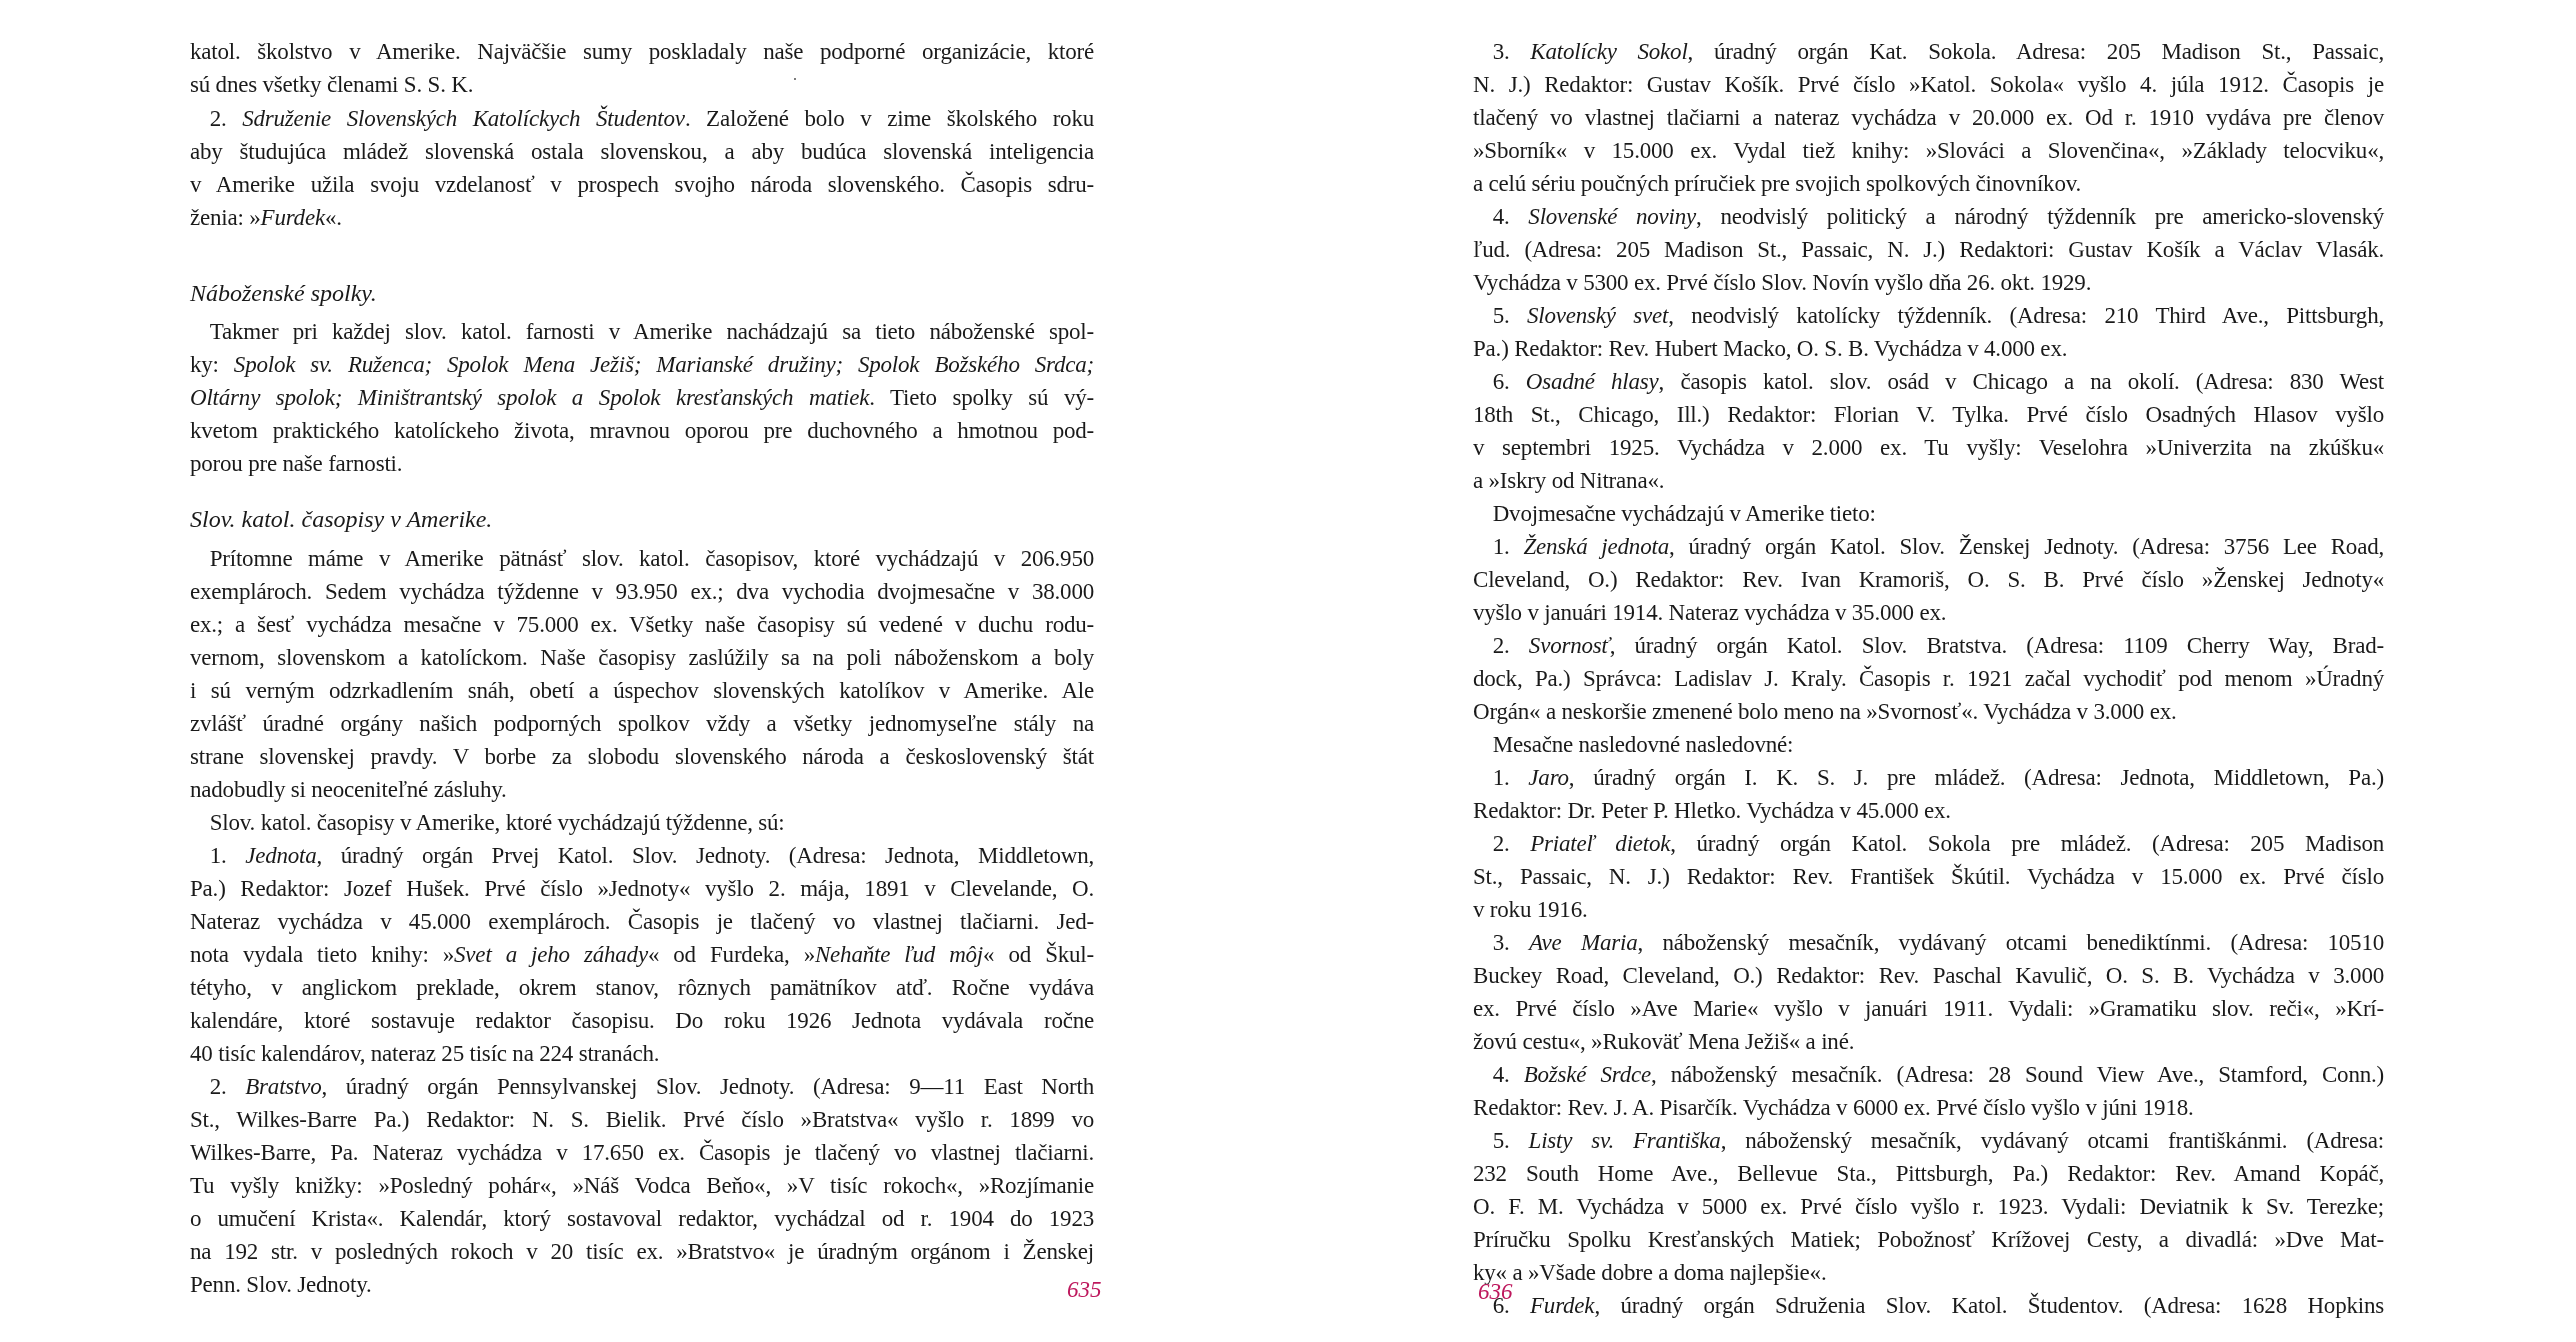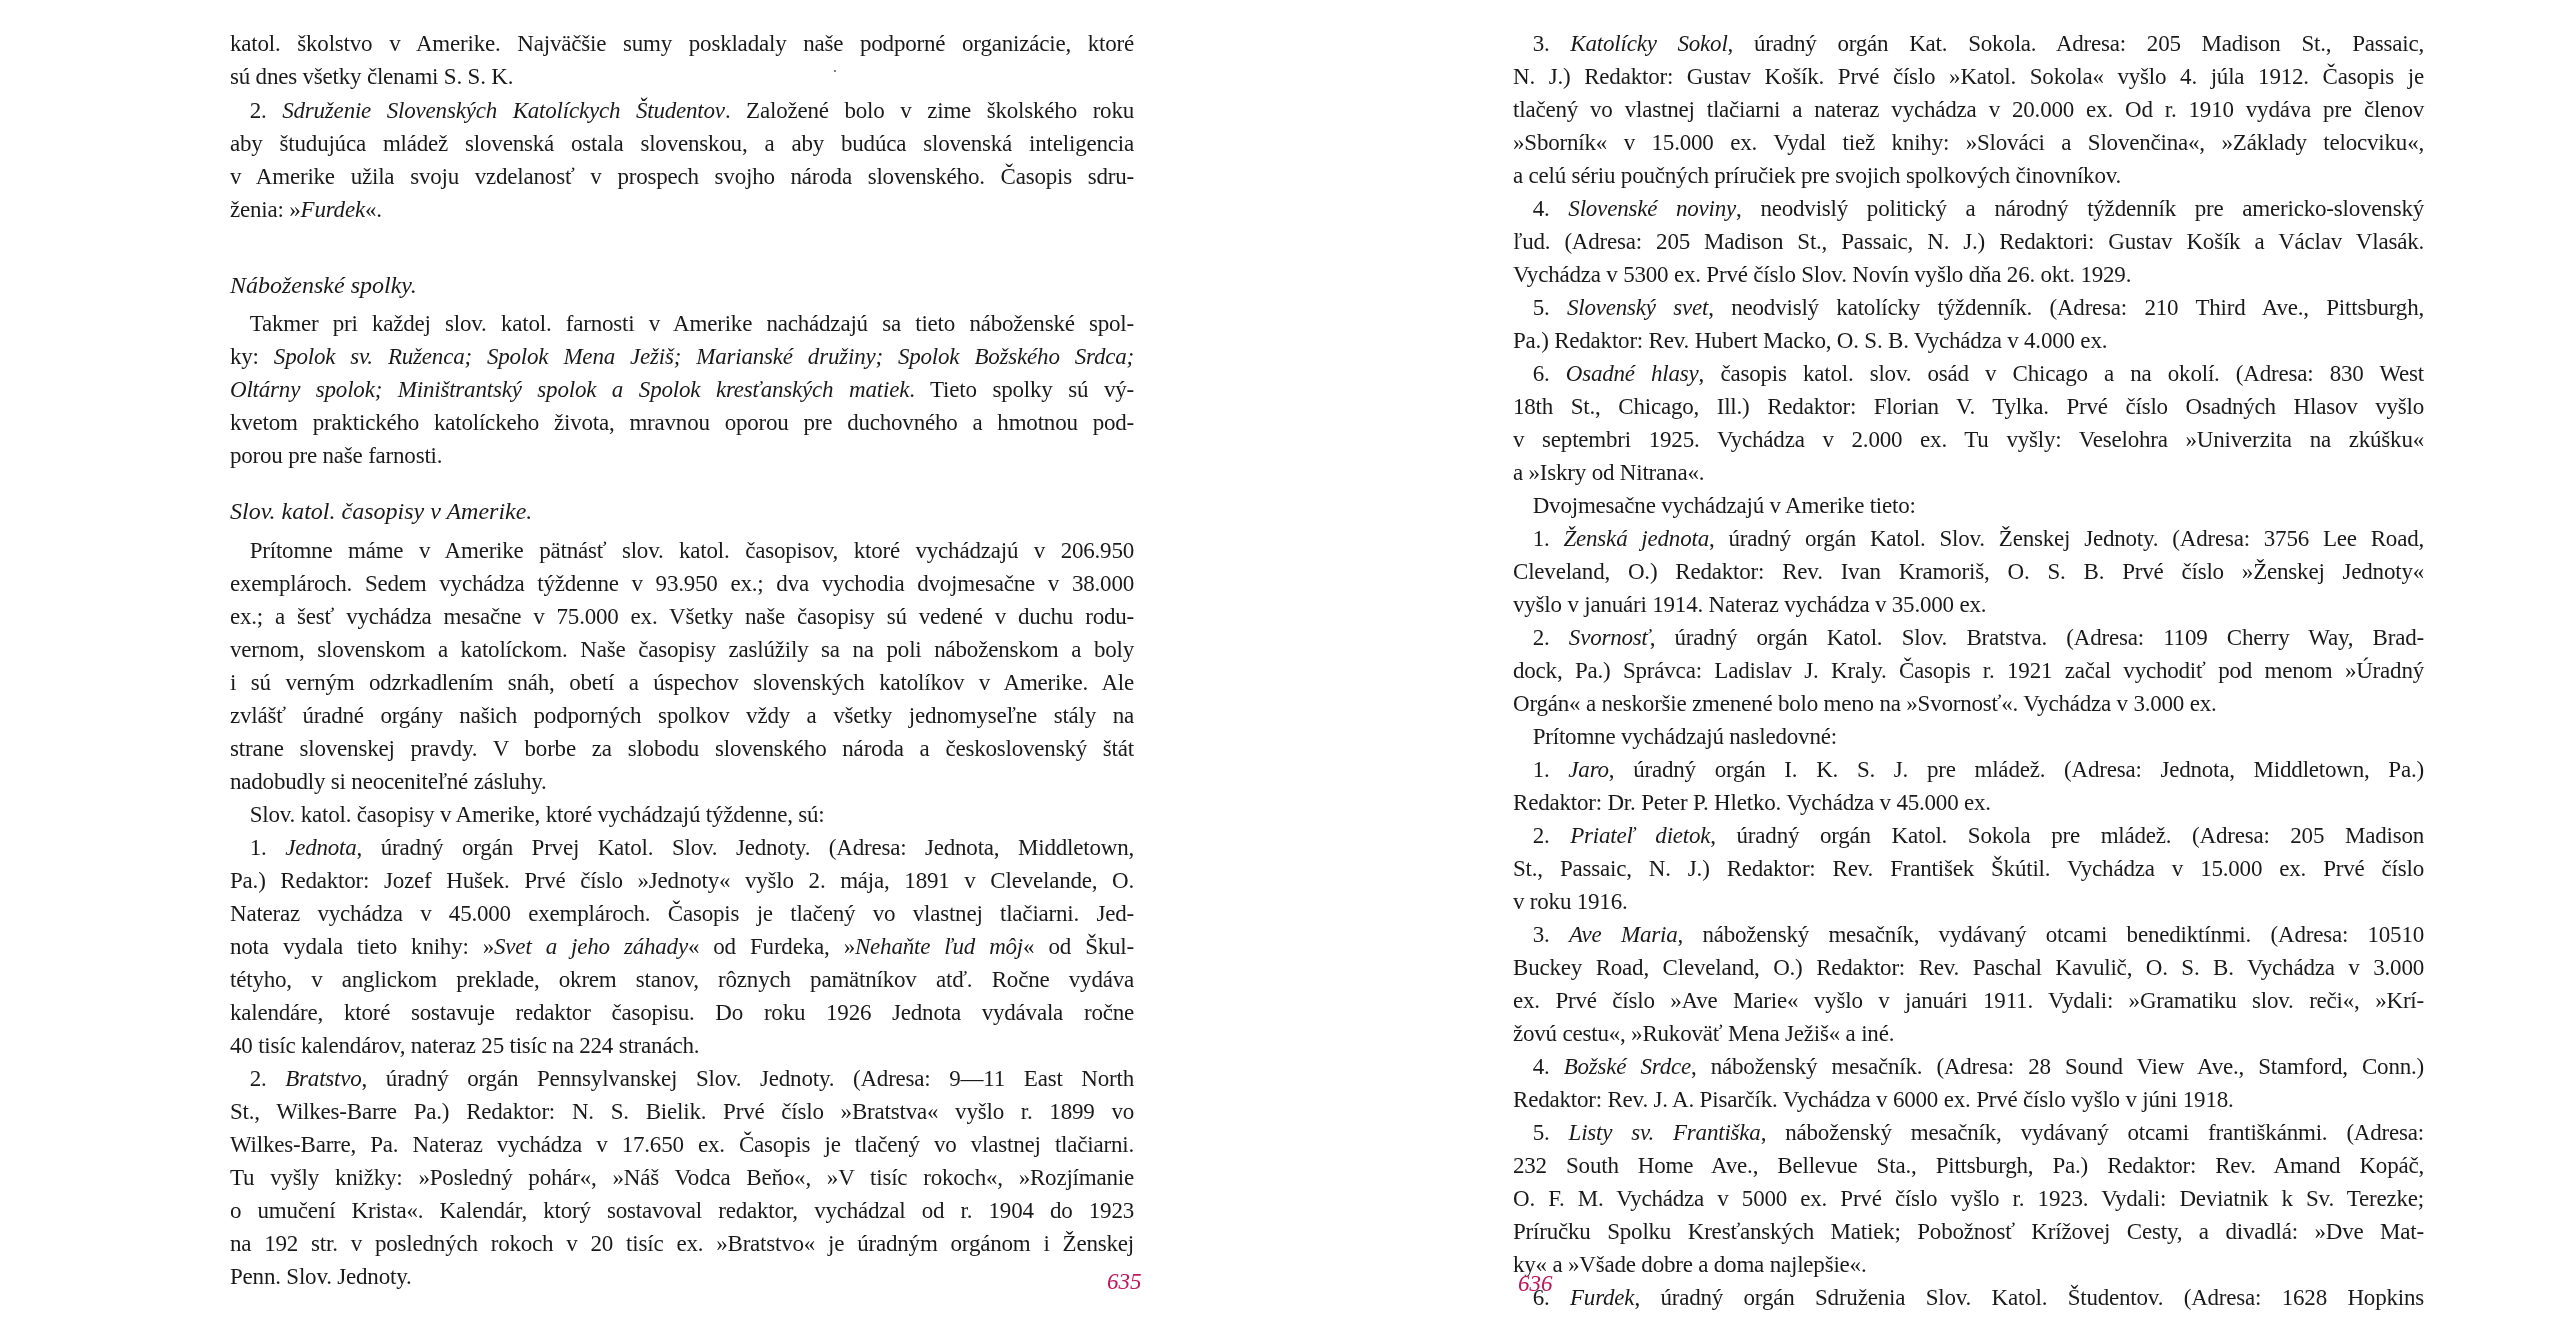--- a/index.html
+++ b/index.html
@@ -1,21 +1,20 @@
 <!DOCTYPE html>
 <html style="font-size:14.3px"><head>
 <meta charset="utf-8">
 <style>
   html, body { margin: 0; padding: 0; background: #ffffff; }
   body { width: 2576px; height: 1343px; position: relative; overflow: hidden; }
   .page {
-    position: absolute; top: 0; height: 1305px;
+    position: absolute; top: 8px; height: 1305px;
     font-family: "Liberation Serif", "DejaVu Serif", serif;
     color: #1a1a1a;
-    margin-left: 40px;
   }
   #page-left { left: 0; width: 1288px; }
   #page-right { left: 1288px; width: 1288px; text-decoration: underline; }
   .block { position: absolute; }
   #page-left .block { left: 190px; width: 904px; }
   #page-right .block { left: 185px; width: 911px; }
   .line {
     display: block;
     font-size: 23px;
     height: 33px;
@@ -113,21 +112,21 @@
       <span class="line">18th St., Chicago, Ill.) Redaktor: Florian V. Tylka. Prvé číslo Osadných Hlasov vyšlo</span>
       <span class="line">v septembri 1925. Vychádza v 2.000 ex. Tu vyšly: Veselohra »Univerzita na zkúšku«</span>
       <span class="line last">a »Iskry od Nitrana«.</span>
       <span class="line indent last">Dvojmesačne vychádzajú v Amerike tieto:</span>
       <span class="line indent"><span>1. </span><span class="it">Ženská jednota</span><span>, úradný orgán Katol. Slov. Ženskej Jednoty. (Adresa: 3756 Lee Road,</span></span>
       <span class="line">Cleveland, O.) Redaktor: Rev. Ivan Kramoriš, O. S. B. Prvé číslo »Ženskej Jednoty«</span>
       <span class="line last">vyšlo v januári 1914. Nateraz vychádza v 35.000 ex.</span>
       <span class="line indent"><span>2. </span><span class="it">Svornosť</span><span>, úradný orgán Katol. Slov. Bratstva. (Adresa: 1109 Cherry Way, Brad-</span></span>
       <span class="line">dock, Pa.) Správca: Ladislav J. Kraly. Časopis r. 1921 začal vychodiť pod menom »Úradný</span>
       <span class="line last">Orgán« a neskoršie zmenené bolo meno na »Svornosť«. Vychádza v 3.000 ex.</span>
-      <span class="line indent last">Prítomne vychádzajú nasledovné:</span>
+      <span class="line indent last">Mesačne nasledovné nasledovné:</span>
       <span class="line indent"><span>1. </span><span class="it">Jaro</span><span>, úradný orgán I. K. S. J. pre mládež. (Adresa: Jednota, Middletown, Pa.)</span></span>
       <span class="line last">Redaktor: Dr. Peter P. Hletko. Vychádza v 45.000 ex.</span>
       <span class="line indent"><span>2. </span><span class="it">Priateľ dietok</span><span>, úradný orgán Katol. Sokola pre mládež. (Adresa: 205 Madison</span></span>
       <span class="line">St., Passaic, N. J.) Redaktor: Rev. František Škútil. Vychádza v 15.000 ex. Prvé číslo</span>
       <span class="line last">v roku 1916.</span>
       <span class="line indent"><span>3. </span><span class="it">Ave Maria</span><span>, náboženský mesačník, vydávaný otcami benediktínmi. (Adresa: 10510</span></span>
       <span class="line">Buckey Road, Cleveland, O.) Redaktor: Rev. Paschal Kavulič, O. S. B. Vychádza v 3.000</span>
       <span class="line">ex. Prvé číslo »Ave Marie« vyšlo v januári 1911. Vydali: »Gramatiku slov. reči«, »Krí-</span>
       <span class="line last">žovú cestu«, »Rukoväť Mena Ježiš« a iné.</span>
       <span class="line indent"><span>4. </span><span class="it">Božské Srdce</span><span>, náboženský mesačník. (Adresa: 28 Sound View Ave., Stamford, Conn.)</span></span>

